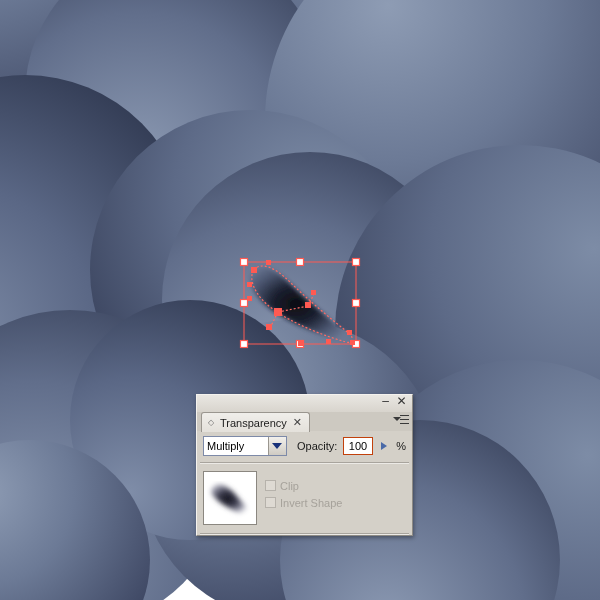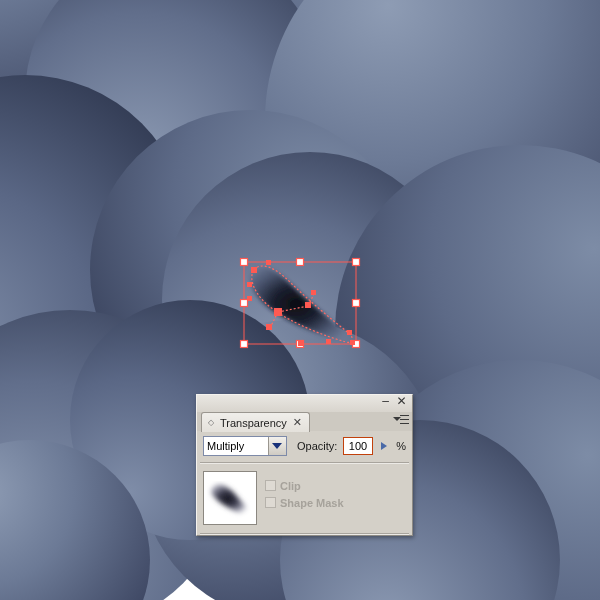--- a/index.html
+++ b/index.html
@@ -210,21 +210,20 @@
     background: #a8a49d;
     border-bottom: 1px solid #eceae6;
     margin: 1px 3px 0 3px;
   }
 
   .row-thumb {
     display: flex;
     align-items: flex-start;
     padding: 7px 6px 7px 6px;
     gap: 8px;
-    font-weight: bold;
   }
   .thumb-frame {
     width: 54px; height: 54px;
     border: 1px solid #8b8780;
     background: #ffffff;
     padding: 2px;
     box-sizing: border-box;
     position: relative;
     cursor: pointer;
   }
@@ -451,21 +450,21 @@
             </svg>
           </div>
         </div>
         <div class="mask-checks">
           <div class="chk-row">
             <span class="chk disabled"></span>
             <span class="chk-lbl disabled">Clip</span>
           </div>
           <div class="chk-row">
             <span class="chk disabled"></span>
-            <span class="chk-lbl disabled">Shape Mask</span>
+            <span class="chk-lbl disabled">Invert Shape</span>
           </div>
         </div>
       </div>
 
       <div class="sep"></div>
 
 
     </div>
   </div>
 

